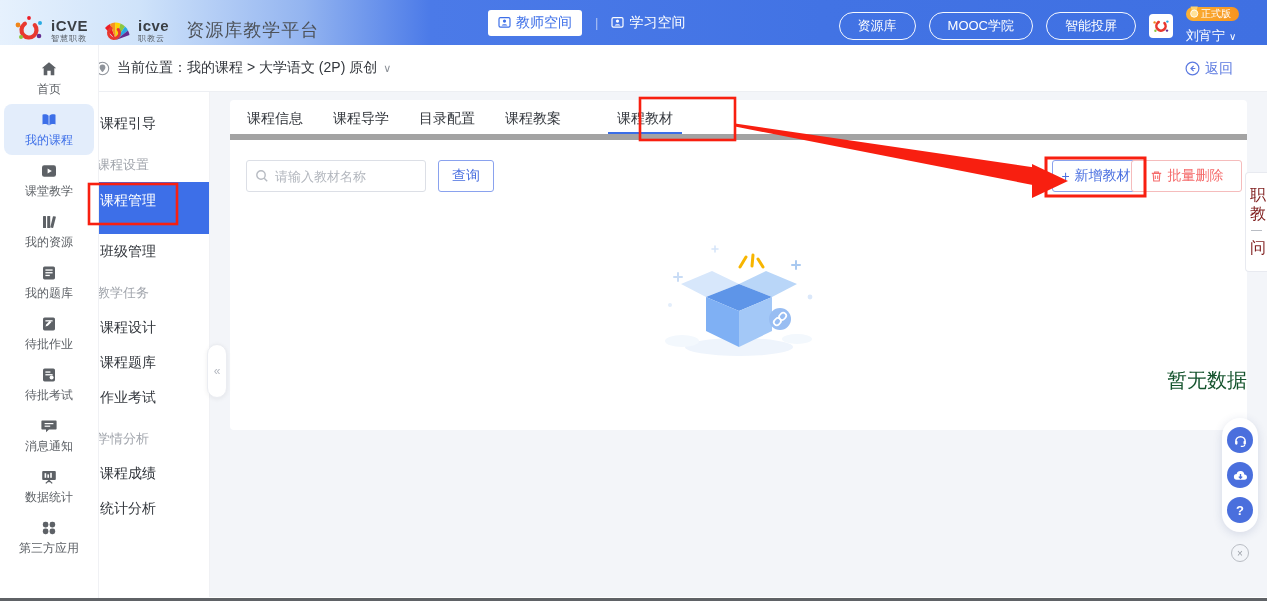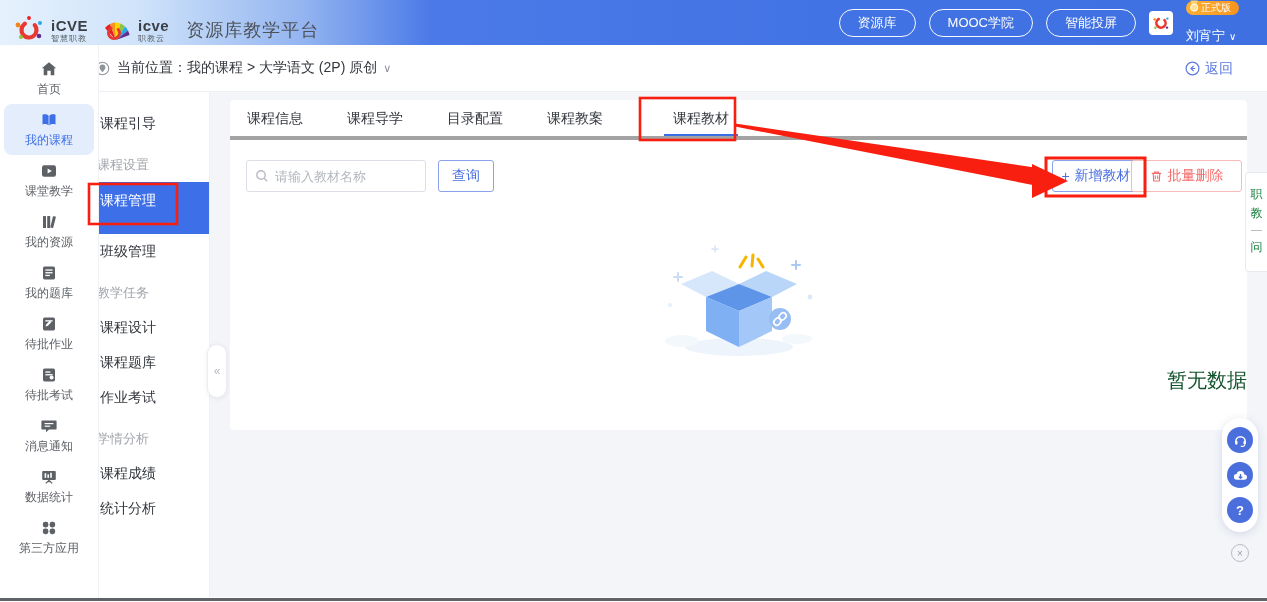--- a/index.html
+++ b/index.html
@@ -14,21 +14,21 @@
   .brand-txt .bn { font-size:15px; font-weight:bold; color:#3a3f45; letter-spacing:.5px; }
   .brand-txt .bs { font-size:8px; color:#555b62; margin-top:2px; letter-spacing:1px; }
   .hdr-title { font-size:18px; color:#4d5259; margin-left:10px; letter-spacing:1px; }
   .hdr-nav { position:absolute; left:488px; top:0; height:45px; display:flex; align-items:center; gap:13px; }
   .nav-teacher { background:#fff; color:#3d6fe8; border-radius:3px; padding:4px 10px; font-size:14px; display:flex; align-items:center; gap:5px; cursor:pointer; }
   .nav-sep { color:rgba(255,255,255,.55); font-size:13px; }
   .nav-student { color:#fff; font-size:14px; display:flex; align-items:center; gap:5px; cursor:pointer; }
   .hdr-right { margin-left:auto; display:flex; align-items:center; gap:13px; padding-right:28px; }
   .hdr-pill { border:1px solid rgba(255,255,255,.95); border-radius:14px; color:#fff; font-size:13px; padding:4px 18px; background:transparent; cursor:pointer; white-space:nowrap; }
   .app-sq { width:24px; height:24px; background:#fff; border-radius:4px; display:flex; align-items:center; justify-content:center; cursor:pointer; }
-  .user-blk { display:flex; flex-direction:column; align-items:flex-start; gap:12px; cursor:pointer; position:relative; }
+  .user-blk { display:flex; flex-direction:column; align-items:flex-start; gap:6px; cursor:pointer; position:relative; }
   .ver-badge { position:relative; background:linear-gradient(90deg,#fbb034,#f7941e); border-radius:9px; color:#fff; font-size:10px; padding:2px 8px 2px 15px; line-height:1; }
   .ver-badge svg { position:absolute; left:2px; top:-2px; }
   .user-row { color:#fff; font-size:13px; display:flex; align-items:center; gap:4px; }
 
   
   .iconbar { position:absolute; left:0; top:45px; width:99px; height:553px; background:#fff; border-right:1px solid #f0f1f4; padding-top:8px; z-index:4; }
   .ib-item { height:51px; margin:0 4px; border-radius:8px; display:flex; flex-direction:column; align-items:center; justify-content:center; gap:3px; color:#5d6166; font-size:12px; cursor:pointer; }
   .ib-item svg { fill:currentColor; }
   .ib-item.active { background:#e3edfb; color:#3d6fe8; }
 
@@ -41,39 +41,39 @@
   
   .submenu { position:absolute; left:78px; top:92px; width:132px; height:505px; background:#fff; border-right:1px solid #f0f1f4; padding-top:14px; z-index:2; }
   .sm-item { height:35px; line-height:35px; padding-left:22px; font-size:14px; color:#33373d; cursor:pointer; }
   .sm-item.active { height:52px; line-height:36px; background:#3d6fe8; color:#fff; }
   .sm-sec { height:35px; margin-top:6px; display:flex; align-items:center; gap:7px; padding-left:10px; font-size:13px; color:#a2a6ad; }
   .sm-sec::before { content:""; width:2px; height:13px; background:#d6d9de; }
 
   
   .content { position:absolute; left:210px; top:92px; width:1057px; height:505px; background:#f3f5f9; z-index:1; }
   .card { position:absolute; left:20px; top:8px; width:1017px; height:330px; background:#fff; border-radius:4px; }
-  .tabs { height:40px; border-bottom:4px solid #a3a3a3; display:flex; gap:26px; padding:0 8px; }
+  .tabs { height:40px; border-bottom:6px solid #a3a3a3; display:flex; gap:12px; padding:0 8px; }
   .tab { font-size:14px; color:#33373d; line-height:37px; padding:0 9px; border-bottom:2px solid transparent; cursor:pointer; white-space:nowrap; }
   .tab.last { margin-left:26px; }
   .tab.active { border-bottom-color:#3a6ee8; }
   .toolbar { position:relative; height:32px; margin-top:20px; }
   .search-wrap { position:absolute; left:16px; top:0; width:180px; height:32px; }
   .search-wrap svg { position:absolute; left:9px; top:9px; }
   .search-input { width:180px; height:32px; border:1px solid #dcdfe6; border-radius:3px; padding:0 8px 0 28px; font-size:13px; color:#33373d; outline:none; font-family:Liberation Sans, sans-serif; }
   .search-input::placeholder { color:#b3b7be; }
   .btn { height:32px; background:#fff; border-radius:3px; font-size:14px; cursor:pointer; display:flex; align-items:center; justify-content:center; gap:5px; font-family:"Liberation Sans",sans-serif; }
   .btn-query { position:absolute; left:208px; top:0; width:56px; border:1px solid #8aa2ee; color:#4a6fe0; }
   .btn-add { position:absolute; right:107px; top:0; width:88px; border:1px solid #8aa2ee; color:#4a6fe0; }
   .btn-del { position:absolute; right:5px; top:0; width:111px; border:1px solid #f5bcbc; color:#f56c6c; }
   .empty { position:absolute; left:0; right:0; top:135px; text-align:center; }
   .empty-label { font-size:20px; color:#14532d; margin-top:2px;text-align:right; }
 
   
   .side-tab { position:absolute; right:0; top:172px; width:22px; background:#fff; border:1px solid #e8eaf0; border-right:none; border-radius:4px 0 0 4px; padding:12px 0 14px; display:flex; flex-direction:column; align-items:center; gap:7px; z-index:6; cursor:pointer; }
-  .side-tab .vtxt { width:13px; font-size:12px; color:#15803d; line-height:19px; text-align:center; word-break:break-all; }
+  .side-tab .vtxt { width:13px; font-size:16px; color:#7f1d1d; line-height:19px; text-align:center; word-break:break-all; }
   .side-tab .vline { width:11px; height:1px; background:#b9bdc4; }
   .float-pill { position:absolute; left:1222px; top:418px; width:36px; height:114px; background:#fff; border-radius:18px; box-shadow:0 2px 10px rgba(40,60,120,.15); display:flex; flex-direction:column; align-items:center; justify-content:space-evenly; z-index:6; }
   .fp-circle { width:26px; height:26px; border-radius:50%; background:#4a6fdd; display:flex; align-items:center; justify-content:center; color:#fff; font-size:13px; font-weight:bold; cursor:pointer; }
   .float-close { position:absolute; left:1231px; top:544px; width:18px; height:18px; border:1.4px solid #b9bdc4; border-radius:50%; color:#9aa0a8; display:flex; align-items:center; justify-content:center; font-size:10px; cursor:pointer; z-index:6; }
   .collapse-handle { position:absolute; left:207px; top:344px; width:20px; height:54px; background:#fff; border:1px solid #ebedf2; border-radius:10px; box-shadow:0 1px 5px rgba(0,0,0,.07); display:flex; align-items:center; justify-content:center; color:#b6bac2; font-size:12px; z-index:6; cursor:pointer; }
 
   .bottom-bar { position:absolute; left:0; bottom:1px; width:1267px; height:3px; background:#5f6266; z-index:7; }
   .anno { position:absolute; left:0; top:0; z-index:60; pointer-events:none; }
 </style>
 </head>
@@ -104,20 +104,39 @@
       </g>
       <circle cx="13" cy="17" r="5.5" fill="none" stroke="#e8382f" stroke-width="3" stroke-dasharray="26 9" stroke-linecap="round" transform="rotate(-40 13 17)"></circle>
     </svg>
     <div class="brand-txt">
       <span class="bn">icve</span>
       <span class="bs">职教云</span>
     </div>
     <span class="hdr-title">资源库教学平台</span>
   </div>
 
+  <div class="hdr-nav">
+    <span class="nav-teacher">
+      <svg width="13" height="13" viewBox="0 0 13 13">
+        <rect x="1" y="1.6" width="11" height="9.6" rx="1.4" fill="none" stroke="#3d6fe8" stroke-width="1.2"></rect>
+        <circle cx="6.5" cy="5.1" r="1.6" fill="#3d6fe8"></circle>
+        <path d="M3.7 9.6c.4-1.7 5.2-1.7 5.6 0z" fill="#3d6fe8"></path>
+      </svg>
+      <span>教师空间</span>
+    </span>
+    <span class="nav-sep">|</span>
+    <span class="nav-student">
+      <svg width="13" height="13" viewBox="0 0 13 13">
+        <rect x="1" y="1.6" width="11" height="9.6" rx="1.4" fill="none" stroke="#fff" stroke-width="1.2"></rect>
+        <circle cx="6.5" cy="5.1" r="1.6" fill="#fff"></circle>
+        <path d="M3.7 9.6c.4-1.7 5.2-1.7 5.6 0z" fill="#fff"></path>
+      </svg>
+      <span>学习空间</span>
+    </span>
+  </div>
 
   <div class="hdr-right">
     <button class="hdr-pill">资源库</button>
     <button class="hdr-pill">MOOC学院</button>
     <button class="hdr-pill">智能投屏</button>
     <div class="app-sq">
       <svg width="18" height="18" viewBox="0 0 18 18">
         <circle cx="9" cy="9" r="4.6" fill="none" stroke="#e8382f" stroke-width="2.6" stroke-dasharray="22 7" stroke-linecap="round" transform="rotate(-40 9 9)"></circle>
         <circle cx="2.6" cy="5.4" r="1.2" fill="#f08519"></circle>
           <circle cx="15.4" cy="4.6" r="1.2" fill="#29abe2"></circle>

